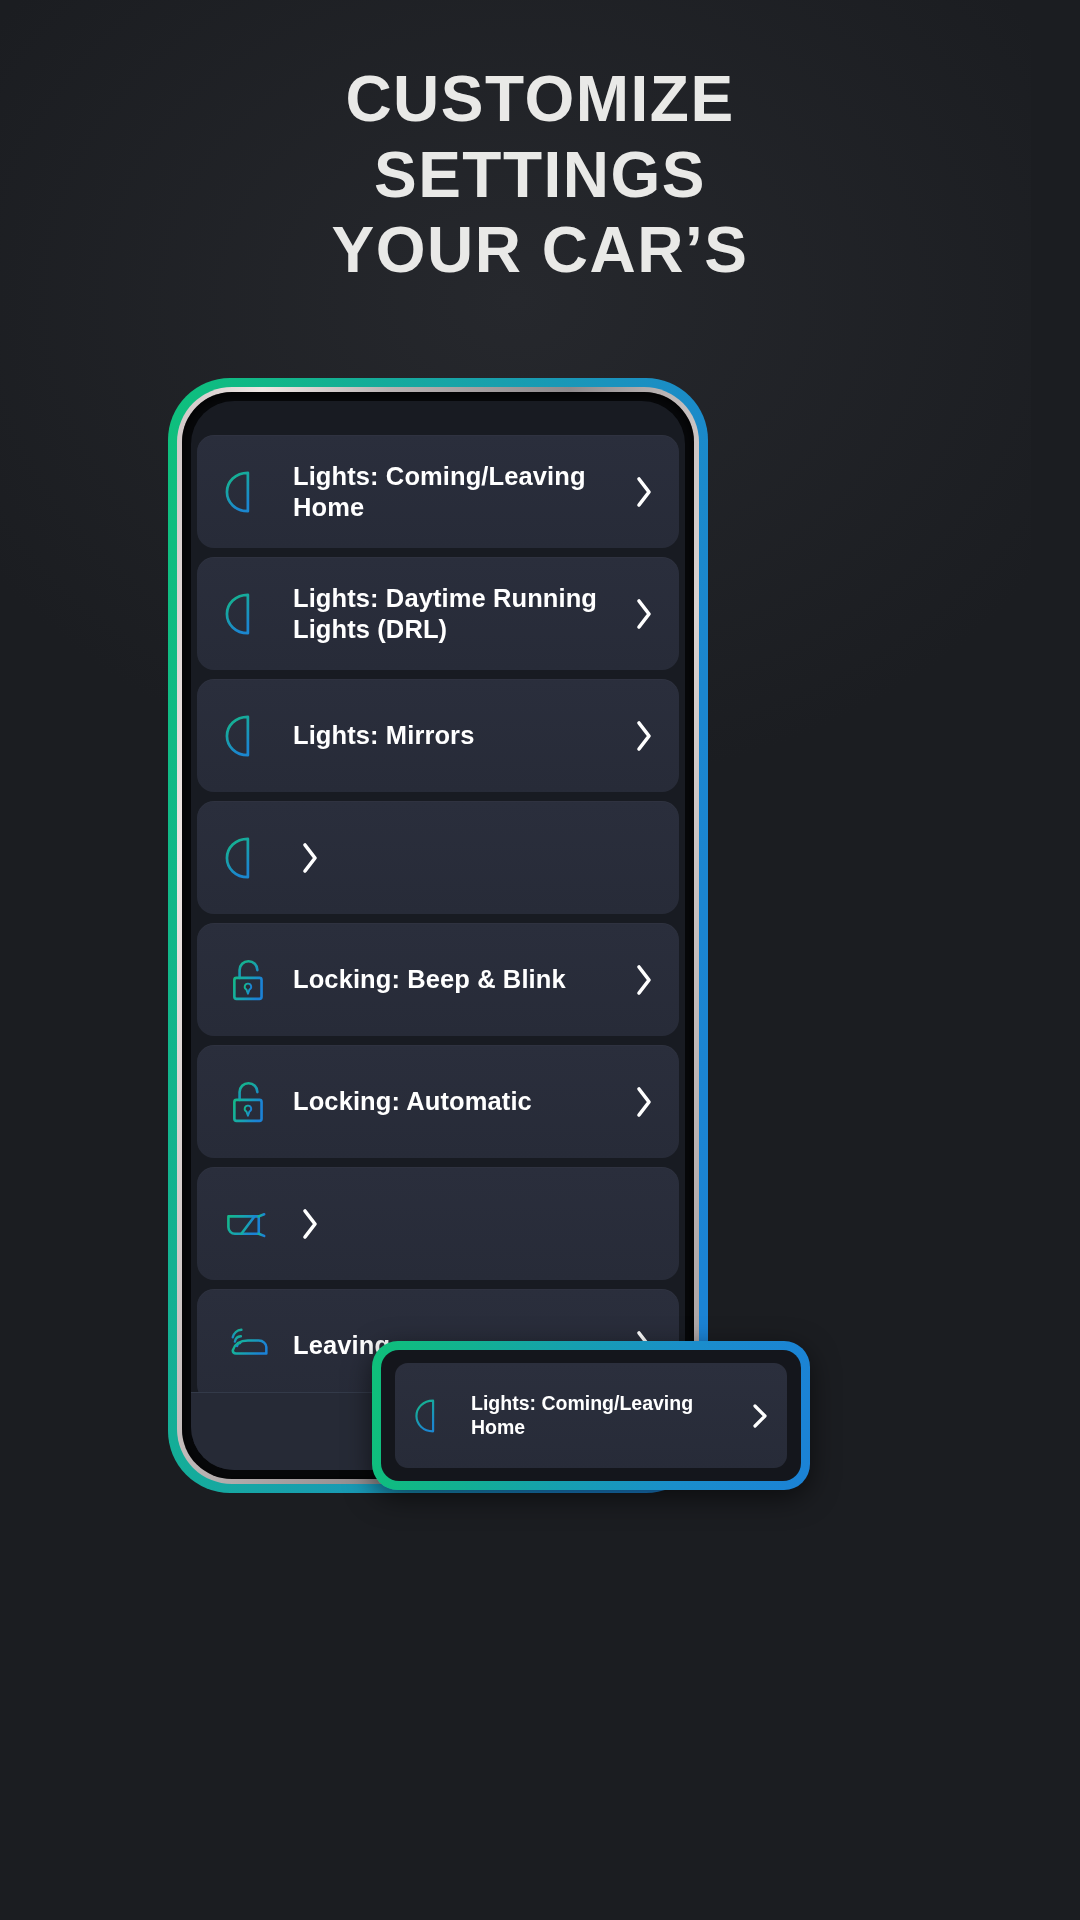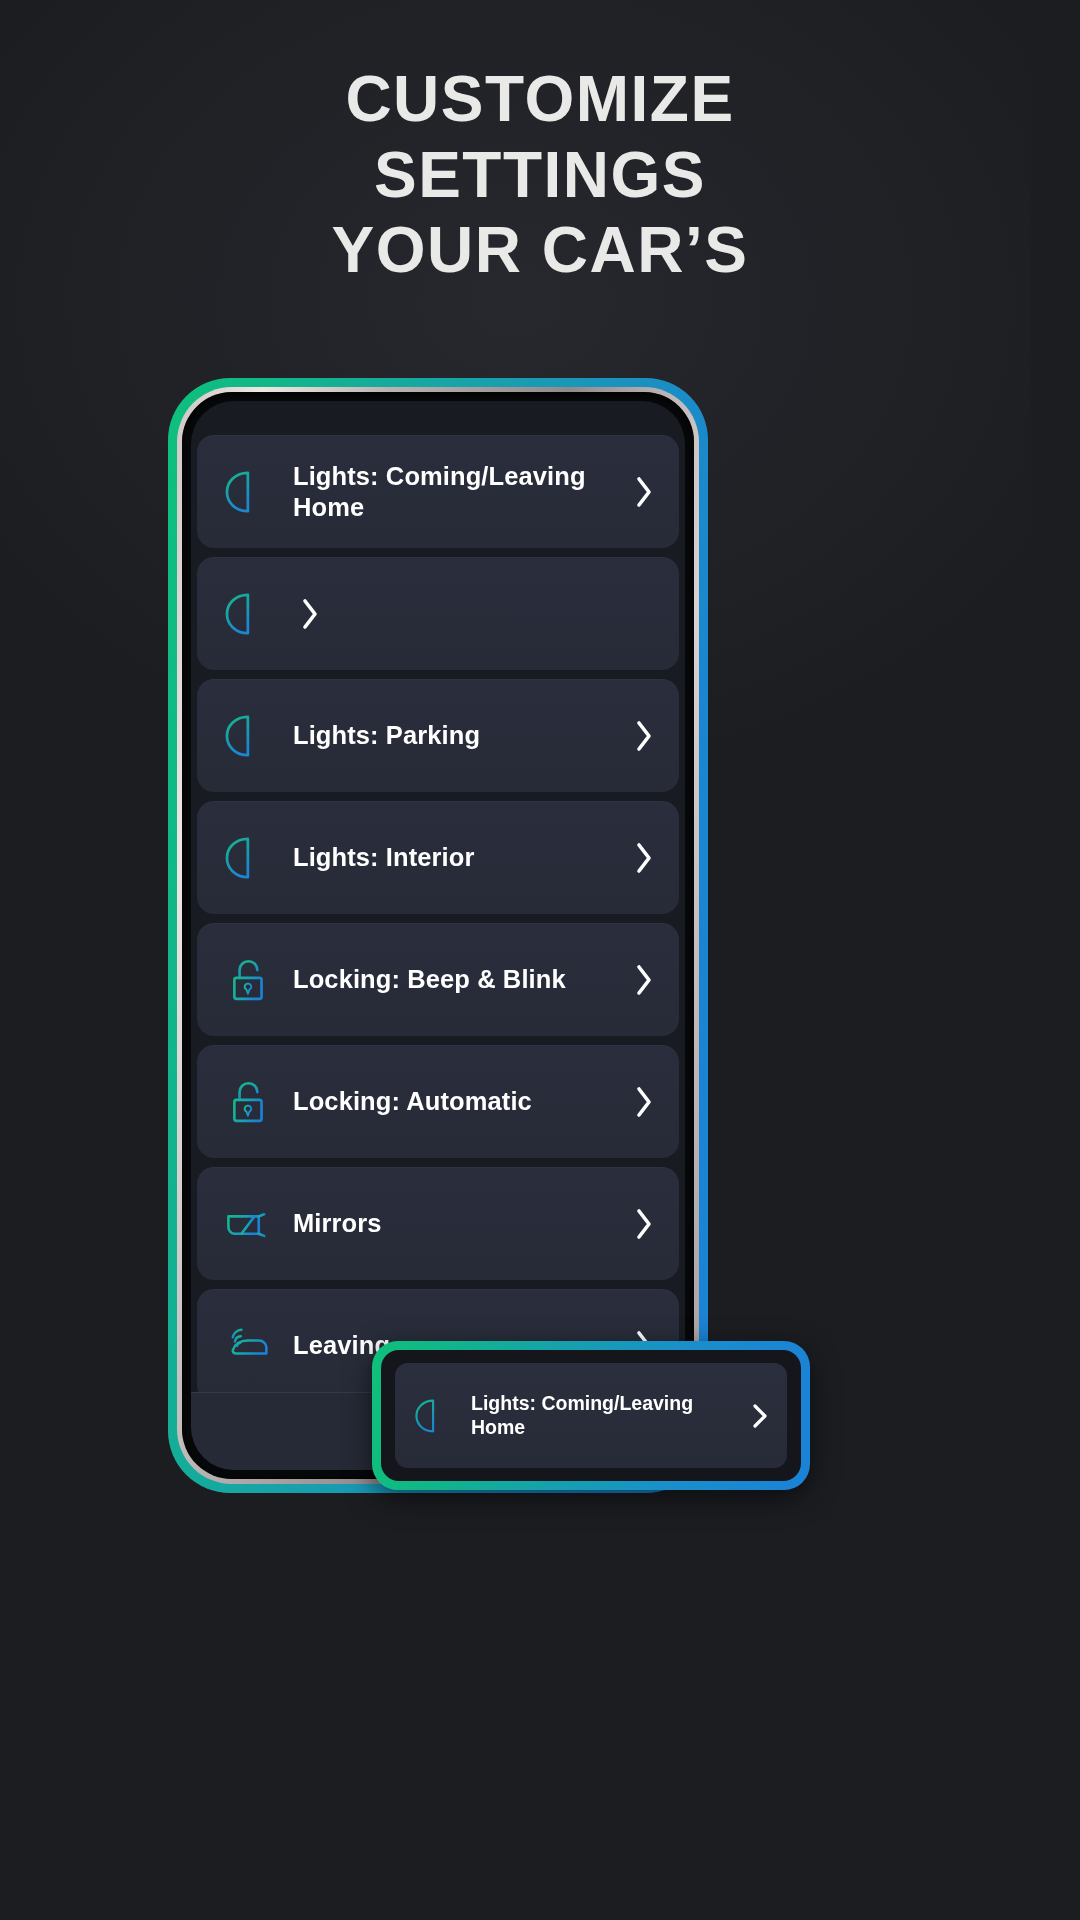--- a/index.html
+++ b/index.html
@@ -241,58 +241,58 @@
                     <svg class="icoSvg" width="52" height="46" aria-hidden="true" viewBox="0 0 46 40">
                       <path d="M22 3 C11 3 3.5 11 3.5 20 C3.5 29 11 37 22 37 Z" fill="none" stroke="url(#icoGradV)" stroke-width="2.4" stroke-linejoin="round"></path>
                       <g stroke="url(#icoGrad)" stroke-width="2.2" stroke-linecap="round">
                         <line x1="29" y1="11" x2="43" y2="11"></line>
                         <line x1="29" y1="16.5" x2="43" y2="16.5"></line>
                         <line x1="29" y1="22" x2="43" y2="22"></line>
                         <line x1="29" y1="27.5" x2="43" y2="27.5"></line>
                       </g>
                     </svg>
                   </span>
+                  <span class="label">Lights: Daytime Running Lights (DRL)</span>
                   <span class="chev">
                     <svg class="icoSvg" width="22" height="36" viewBox="0 0 22 36" aria-hidden="true">
                       <polyline points="6,5 16,18 6,31" fill="none" stroke="#ffffff" stroke-width="3.6" stroke-linecap="round" stroke-linejoin="round"></polyline>
                     </svg>
                   </span>
                 </div>
                 <div class="row">
                   <span class="ico">
                     <svg class="icoSvg" width="52" height="46" aria-hidden="true" viewBox="0 0 46 40">
                       <path d="M22 3 C11 3 3.5 11 3.5 20 C3.5 29 11 37 22 37 Z" fill="none" stroke="url(#icoGradV)" stroke-width="2.4" stroke-linejoin="round"></path>
                       <g stroke="url(#icoGrad)" stroke-width="2.2" stroke-linecap="round">
                         <line x1="29" y1="11" x2="43" y2="11"></line>
                         <line x1="29" y1="16.5" x2="43" y2="16.5"></line>
                         <line x1="29" y1="22" x2="43" y2="22"></line>
                         <line x1="29" y1="27.5" x2="43" y2="27.5"></line>
                       </g>
                     </svg>
                   </span>
-                  <span class="label">Lights: Parking</span>
+                  <span class="label">Lights: Mirrors</span>
                   <span class="chev">
                     <svg class="icoSvg" width="22" height="36" viewBox="0 0 22 36" aria-hidden="true">
                       <polyline points="6,5 16,18 6,31" fill="none" stroke="#ffffff" stroke-width="3.6" stroke-linecap="round" stroke-linejoin="round"></polyline>
                     </svg>
                   </span>
                 </div>
                 <div class="row">
                   <span class="ico">
                     <svg class="icoSvg" width="52" height="46" aria-hidden="true" viewBox="0 0 46 40">
                       <path d="M22 3 C11 3 3.5 11 3.5 20 C3.5 29 11 37 22 37 Z" fill="none" stroke="url(#icoGradV)" stroke-width="2.4" stroke-linejoin="round"></path>
                       <g stroke="url(#icoGrad)" stroke-width="2.2" stroke-linecap="round">
                         <line x1="29" y1="11" x2="43" y2="11"></line>
                         <line x1="29" y1="16.5" x2="43" y2="16.5"></line>
                         <line x1="29" y1="22" x2="43" y2="22"></line>
                         <line x1="29" y1="27.5" x2="43" y2="27.5"></line>
                       </g>
                     </svg>
                   </span>
-                  <span class="label">Lights: Interior</span>
                   <span class="chev">
                     <svg class="icoSvg" width="22" height="36" viewBox="0 0 22 36" aria-hidden="true">
                       <polyline points="6,5 16,18 6,31" fill="none" stroke="#ffffff" stroke-width="3.6" stroke-linecap="round" stroke-linejoin="round"></polyline>
                     </svg>
                   </span>
                 </div>
                 <div class="row">
                   <span class="ico">
                     <svg class="icoSvg" width="52" height="46" aria-hidden="true" viewBox="0 0 40 44">
                       <path d="M11 20 L11 12.5 A8.5 8.5 0 0 1 28 12.5" fill="none" stroke="url(#icoGradV)" stroke-width="2.5" stroke-linecap="round"></path>
@@ -324,21 +324,20 @@
                 </div>
                 <div class="row">
                   <span class="ico">
                     <svg class="icoSvg" width="52" height="46" aria-hidden="true" viewBox="0 0 48 30">
                       <path d="M5 8 L33 8 L33 24 L11 24 A6 6 0 0 1 5 18 Z" fill="none" stroke="url(#icoGrad)" stroke-width="2.4" stroke-linejoin="round"></path>
                       <line x1="29" y1="8" x2="17" y2="24" stroke="url(#icoGrad)" stroke-width="2.4" stroke-linecap="round"></line>
                       <path d="M38 6 L38 26" fill="none" stroke="url(#icoGrad)" stroke-width="2.6" stroke-linecap="round"></path>
                       <path d="M33 8 L38 6 M33 24 L38 26" fill="none" stroke="url(#icoGrad)" stroke-width="2.4" stroke-linecap="round"></path>
                     </svg>
                   </span>
-                  <span class="label">Mirrors</span>
                   <span class="chev">
                     <svg class="icoSvg" width="22" height="36" viewBox="0 0 22 36" aria-hidden="true">
                       <polyline points="6,5 16,18 6,31" fill="none" stroke="#ffffff" stroke-width="3.6" stroke-linecap="round" stroke-linejoin="round"></polyline>
                     </svg>
                   </span>
                 </div>
                 <div class="row">
                   <span class="ico">
                     <svg class="icoSvg" width="52" height="46" aria-hidden="true" viewBox="0 0 48 40">
                       <path d="M9 24 C11 18 16 15 23 15 L33 15 C37 15 40 18 40 21 L40 27 L12 27 C10 27 9 26 9 24 Z" fill="none" stroke="url(#icoGrad)" stroke-width="2.3" stroke-linejoin="round"></path>

